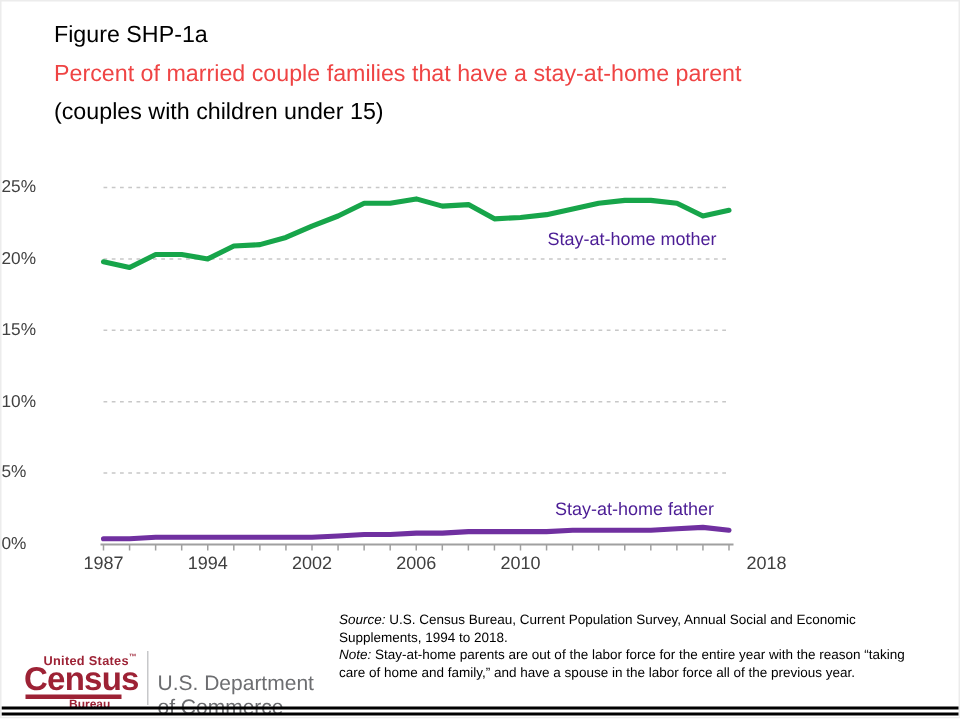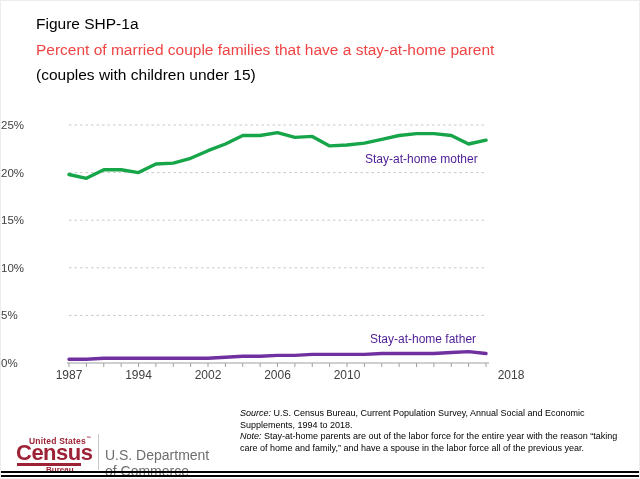--- a/index.html
+++ b/index.html
@@ -18,21 +18,21 @@
   .y-tick-label{position:absolute;right:578px;left:0;text-align:right;
     font-size:11.5px;color:#404040;height:14px;line-height:14px;}
   #y-labels{position:absolute;left:0;top:0;width:62px;height:479px;}
   .x-tick-label{position:absolute;top:0;width:40px;text-align:center;
     font-size:12px;color:#404040;}
   #x-labels{position:absolute;left:0;top:367px;width:640px;height:16px;}
   .series-label{font-size:12px;color:#4c1d95;white-space:nowrap;}
   #mother-label{left:364px;top:151px;}
   #father-label{left:369px;top:331px;}
   
-  #notes{left:239px;top:407px;width:392px;font-size:9px;line-height:11.6px;color:#000;}
+  #notes{left:225px;top:407px;width:392px;font-size:9px;line-height:11.6px;color:#000;}
   .note-lead{font-style:italic;}
   
   #logo{left:15px;top:431px;width:200px;height:40px;}
   #logo-united-states{position:absolute;left:13px;top:3px;font-size:8.5px;font-weight:700;letter-spacing:.2px;}
   #logo-tm{font-size:5px;vertical-align:super;}
   #logo-census{position:absolute;left:0px;top:8px;font-size:22px;font-weight:700;letter-spacing:-.5px;}
   #logo-bar{position:absolute;left:1px;top:31px;width:64px;height:3px;}
   #logo-bureau{position:absolute;left:30px;top:33px;font-size:8px;font-weight:700;}
   #logo-divider{position:absolute;left:82px;top:2px;width:1px;height:36px;background:#c7c8ca;}
   #logo-dept{position:absolute;left:89px;top:3px;color:#6d6e71;}

